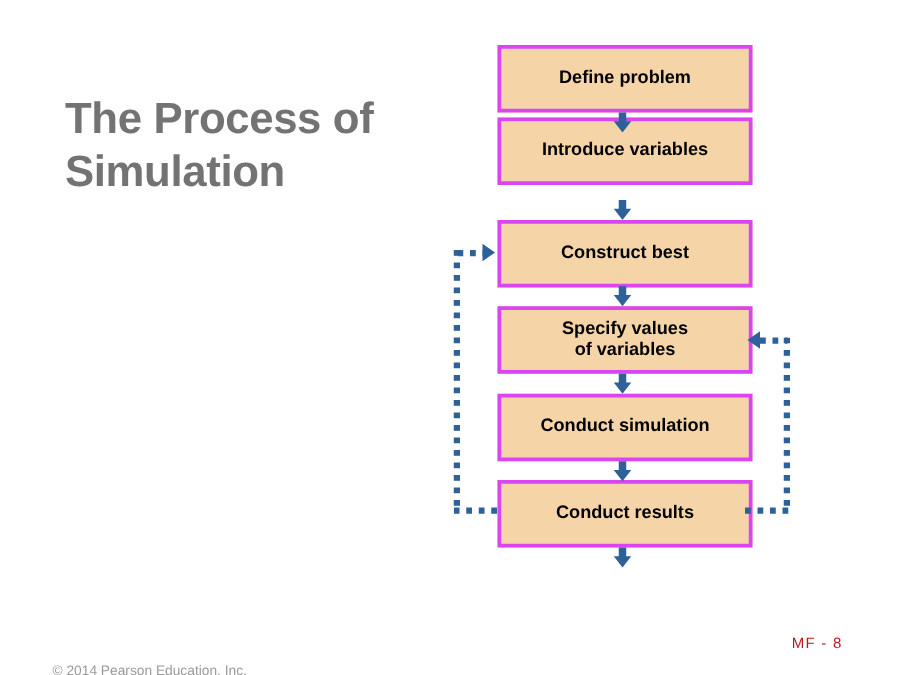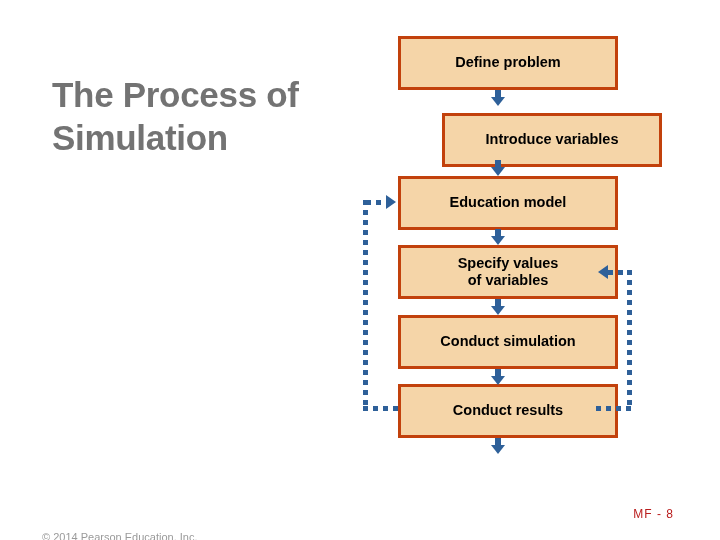--- a/index.html
+++ b/index.html
@@ -28,24 +28,24 @@
     font-weight: bold;
     line-height: 1.22;
     color: #737373;
     letter-spacing: -0.3px;
   }
 
   
   .flow-box {
     position: absolute;
     left: 398px;
-    width: 220px;
+    width: 204px;
     height: 54px;
     background: #F5D5A8;
-    border: 3px solid #c2410c;
+    border: 3px solid #d946ef;
     box-sizing: border-box;
     display: flex;
     align-items: center;
     justify-content: center;
     text-align: center;
     font-size: 14.5px;
     font-weight: bold;
     color: #000000;
     line-height: 1.18;
     white-space: pre-line;
@@ -140,22 +140,22 @@
 </head>
 <body>
 
 <div id="slide">
 
   <div id="title">The
 Process of
 Simulation</div>
 
   <div class="flow-box" style="top:36px;">Define problem</div>
-  <div class="flow-box" style="top:113px;margin-left:44px;">Introduce variables</div>
-  <div class="flow-box" style="top:176px;">Education model</div>
+  <div class="flow-box" style="top:94px;">Introduce variables</div>
+  <div class="flow-box" style="top:176px;">Construct best</div>
   <div class="flow-box" style="top:245px;">Specify values
 of variables</div>
   <div class="flow-box" style="top:315px;">Conduct simulation</div>
   <div class="flow-box" style="top:384px;">Conduct results</div>
 
   <div class="down-arrow" style="top:90px;">
     <div class="stem"></div>
       <div class="head"></div>
   </div>
   <div class="down-arrow" style="top:160px;">

